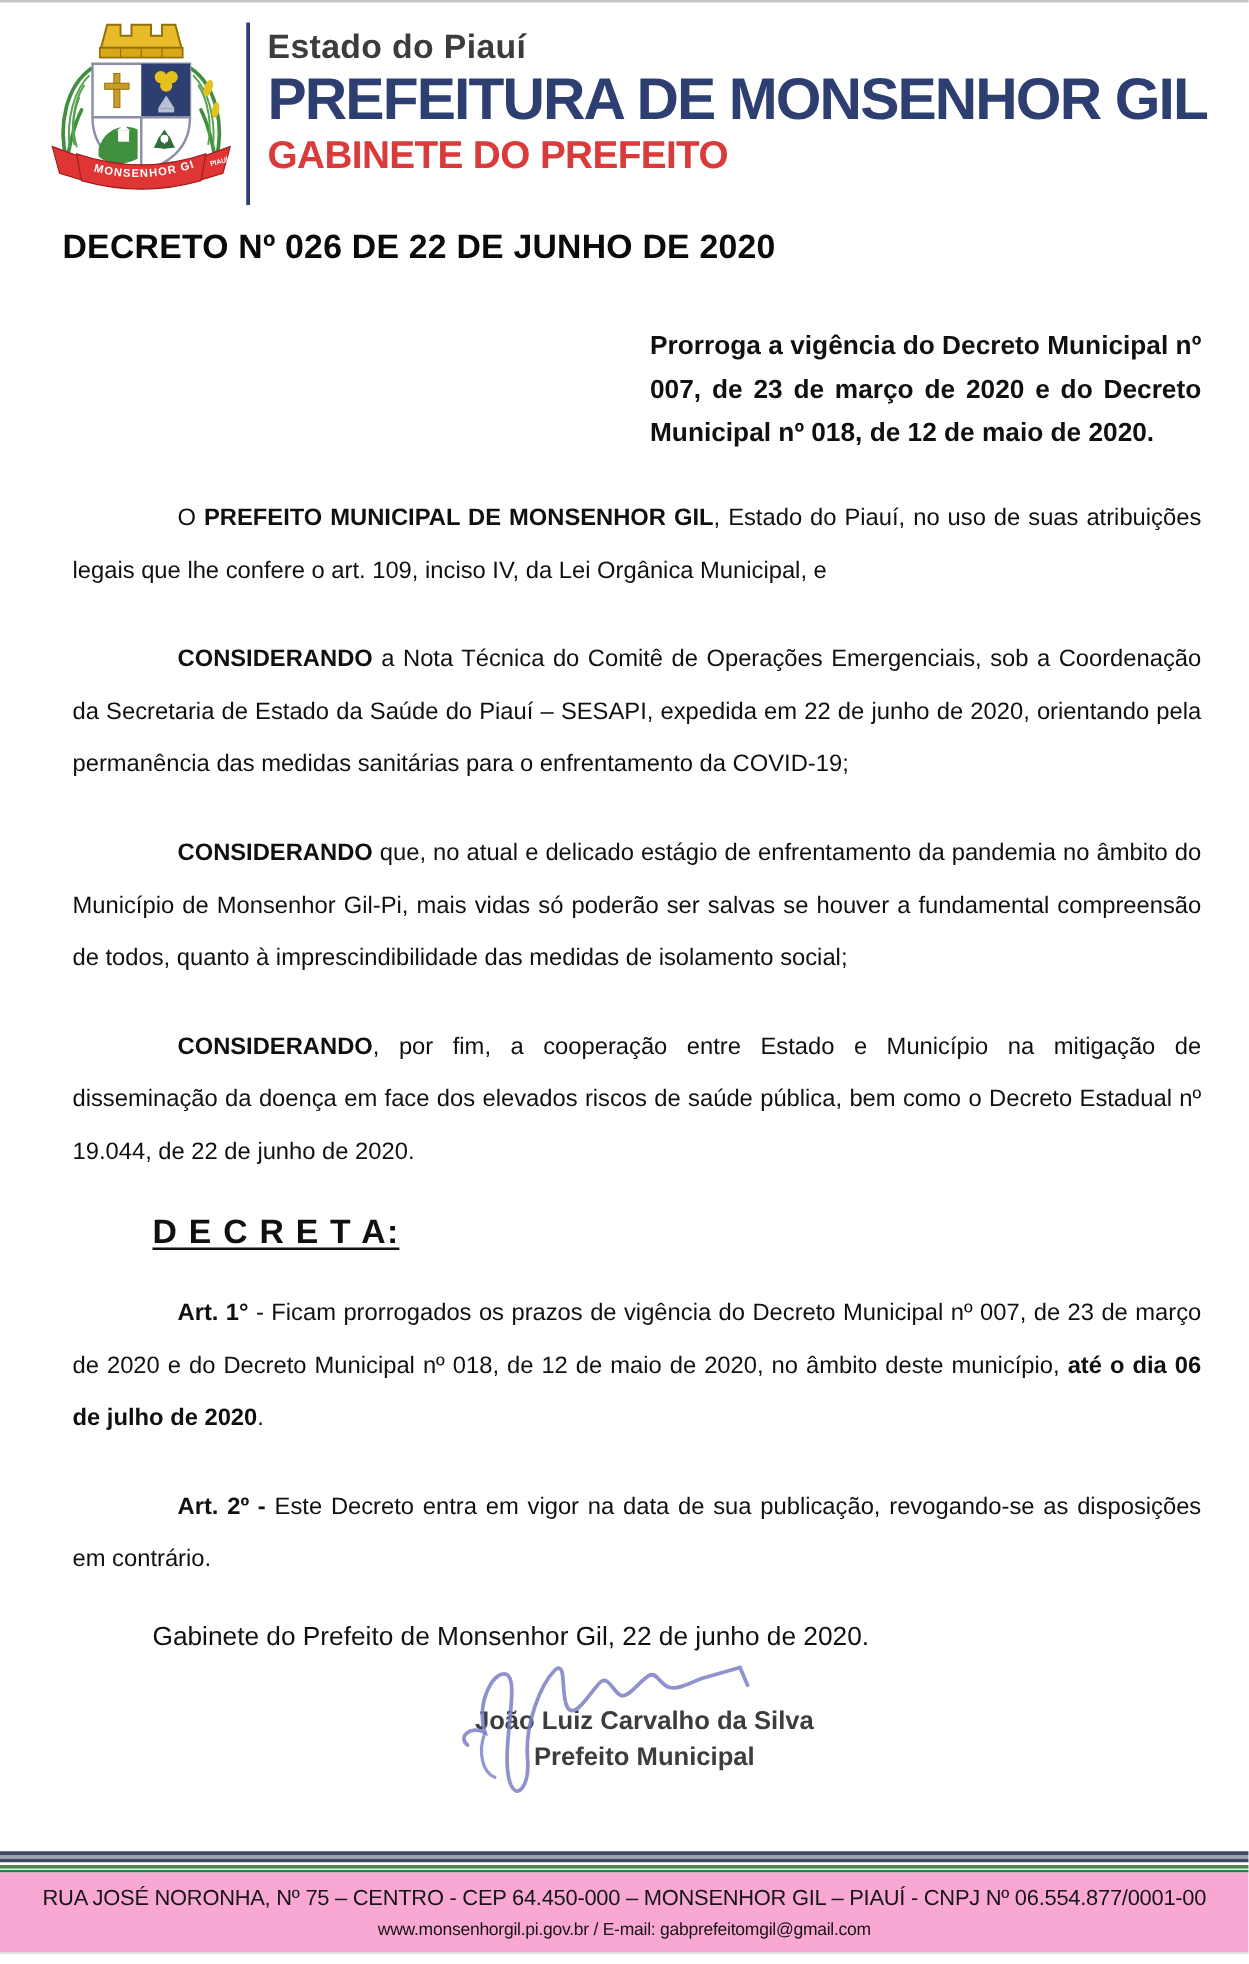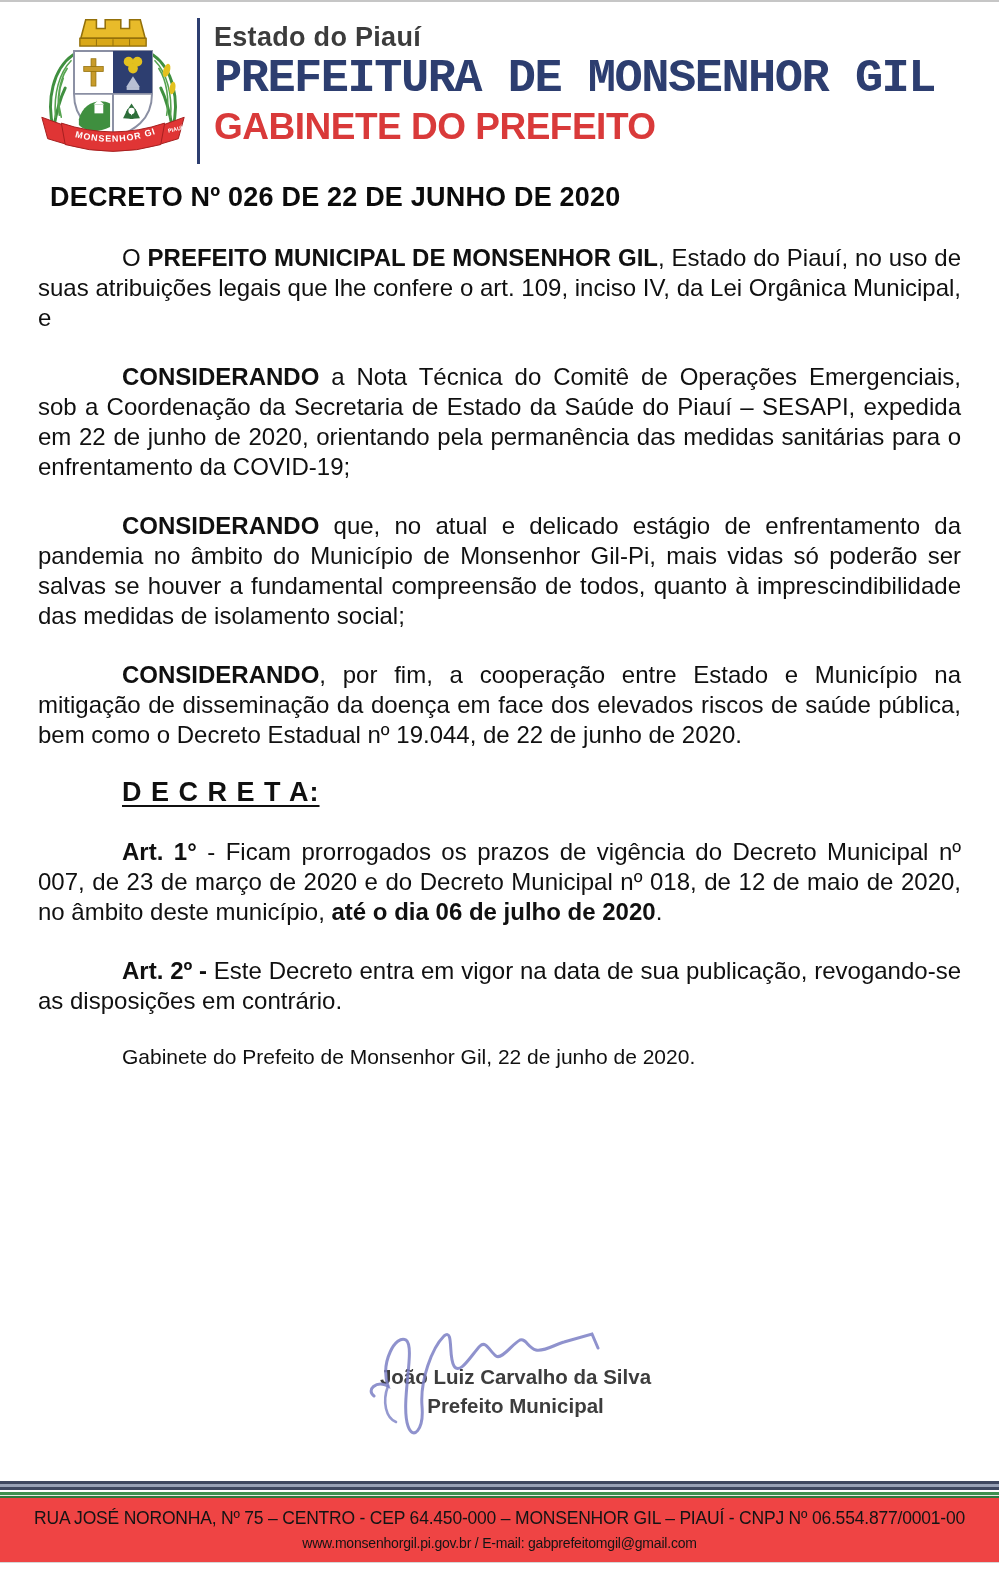--- a/index.html
+++ b/index.html
@@ -22,41 +22,41 @@
     position:absolute; left:197px; top:16px;
     width:3px; height:146px; background:#2d3e70;
   }
   .header-text { position:absolute; left:214px; top:20px; width:780px; }
   .state-line {
     font-size:27px; font-weight:700; color:#3c3c3c; letter-spacing:.3px;
   }
   .org-line {
     font-size:47px; font-weight:800; color:#2d3e70;
     letter-spacing:-1.5px; line-height:1.04; margin-top:2px;
-    font-stretch:condensed; white-space:nowrap;font-family:Liberation Mono, monospace;
+    font-stretch:condensed; white-space:nowrap;
   }
   .dept-line {
-    font-size:37px; font-weight:800; color:#d93a3a;
+    font-size:31px; font-weight:800; color:#d93a3a;
     letter-spacing:-.5px; margin-top:2px; font-stretch:condensed;
   }
 
   
   .content { padding:0 38px; }
   .doc-title {
     margin-top:12px;
     font-size:27px; font-weight:800; color:#0b0b0b; letter-spacing:.2px;margin-left:12px;
   }
   .epigraph {
     margin:46px 0 0 482px;
     font-size:21px; font-weight:700; line-height:35px;
     text-align:justify;
   }
   .para {
-    font-size:24px; line-height:30px; text-align:justify;
-    text-indent:84px; margin-top:29px;
+    font-size:19px; line-height:42px; text-align:justify;
+    text-indent:84px; margin-top:29px;margin-left:20px;
   }
   .para.first { margin-top:30px; }
   .bold { font-weight:700; }
   .decreta-line { margin-top:27px; text-indent:84px; font-size:27px; }
   .decreta-line .underl {
     font-weight:800; letter-spacing:1px;
     text-decoration:underline; text-underline-offset:4px;
     text-decoration-thickness:2px;
   }
   .closing { margin-top:26px; text-indent:84px; font-size:21px; line-height:30px; }
@@ -70,21 +70,21 @@
   .sig-role { font-size:20.5px; color:#3d3d3d; font-weight:600; }
   .sig-ink {
     position:absolute; left:352px; top:-52px;
     width:300px; height:130px; pointer-events:none;
   }
 
   
   .footer { position:absolute; left:0; bottom:0; width:999px; }
   .stripe { width:100%; }
   .footer-bar {
-    background:#ef4444; padding:7px 0 6px 0; text-align:center;
+    background:#f9a8d4; padding:7px 0 6px 0; text-align:center;
   }
   .footer-line1 {
     font-size:17.5px; color:#141414; letter-spacing:-.2px;
     line-height:26px; font-stretch:condensed;
   }
   .footer-line2 {
     font-size:14px; color:#141414; letter-spacing:-.2px;
     line-height:25px; font-stretch:condensed;
   }
   .footer-bottom-gap { height:9px; background:#ffffff; border-top:1px solid #d6d6d6; }
@@ -173,20 +173,21 @@
       <div class="state-line">Estado do Piauí</div>
       <div class="org-line">PREFEITURA DE MONSENHOR GIL</div>
       <div class="dept-line">GABINETE DO PREFEITO</div>
     </div>
   </div>
 
   <div class="content">
 
     <div class="doc-title">DECRETO Nº 026 DE 22 DE JUNHO DE 2020</div>
 
+    <div class="epigraph">Prorroga a vigência do Decreto Municipal nº 007, de 23 de março de 2020 e do Decreto Municipal nº 018, de 12 de maio de 2020.</div>
 
     <p class="para first"><span>O </span><span class="bold">PREFEITO MUNICIPAL DE MONSENHOR GIL</span><span>, Estado do Piauí, no uso de suas atribuições legais que lhe confere o art. 109, inciso IV, da Lei Orgânica Municipal, e</span></p>
 
     <p class="para"><span class="bold">CONSIDERANDO</span><span> a Nota Técnica do Comitê de Operações Emergenciais, sob a Coordenação da Secretaria de Estado da Saúde do Piauí – SESAPI, expedida em 22 de junho de 2020, orientando pela permanência das medidas sanitárias para o enfrentamento da COVID-19;</span></p>
 
     <p class="para"><span class="bold">CONSIDERANDO</span><span> que, no atual e delicado estágio de enfrentamento da pandemia no âmbito do Município de Monsenhor Gil-Pi, mais vidas só poderão ser salvas se houver a fundamental compreensão de todos, quanto à imprescindibilidade das medidas de isolamento social;</span></p>
 
     <p class="para"><span class="bold">CONSIDERANDO</span><span>, por fim, a cooperação entre Estado e Município na mitigação de disseminação da doença em face dos elevados riscos de saúde pública, bem como o Decreto Estadual nº 19.044, de 22 de junho de 2020.</span></p>
 
     <p class="decreta-line"><span class="underl">D E C R E T A:</span></p>

